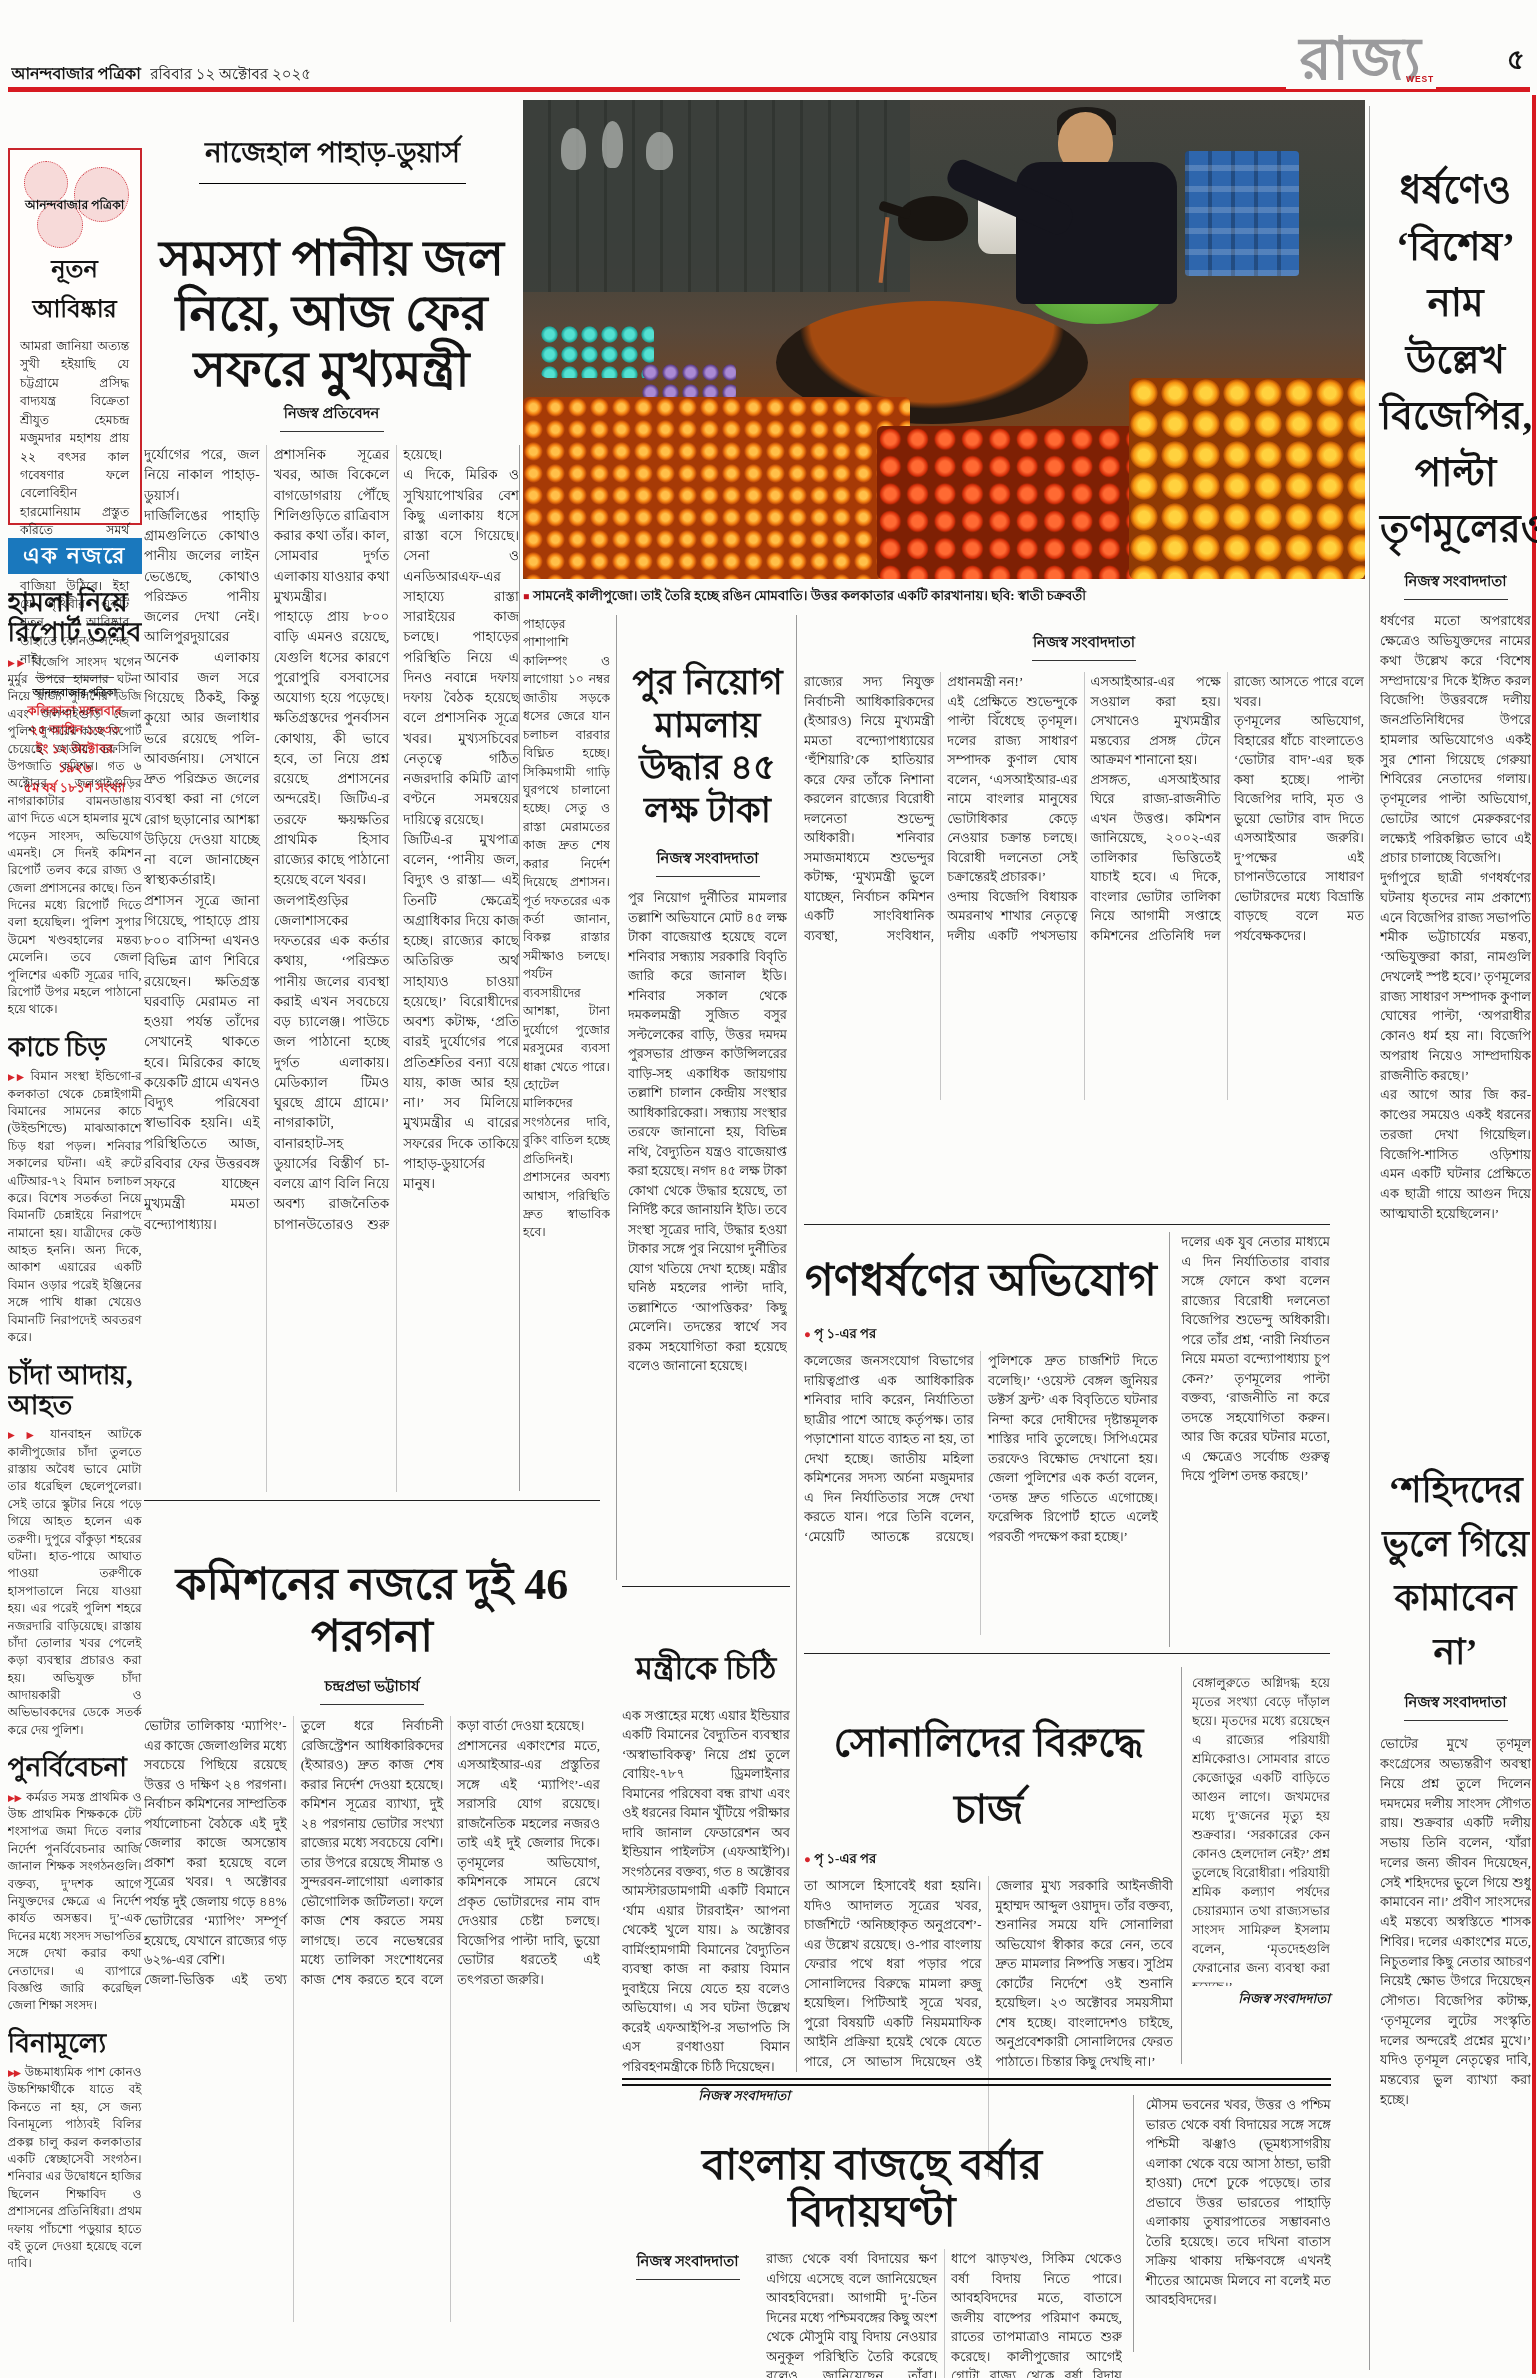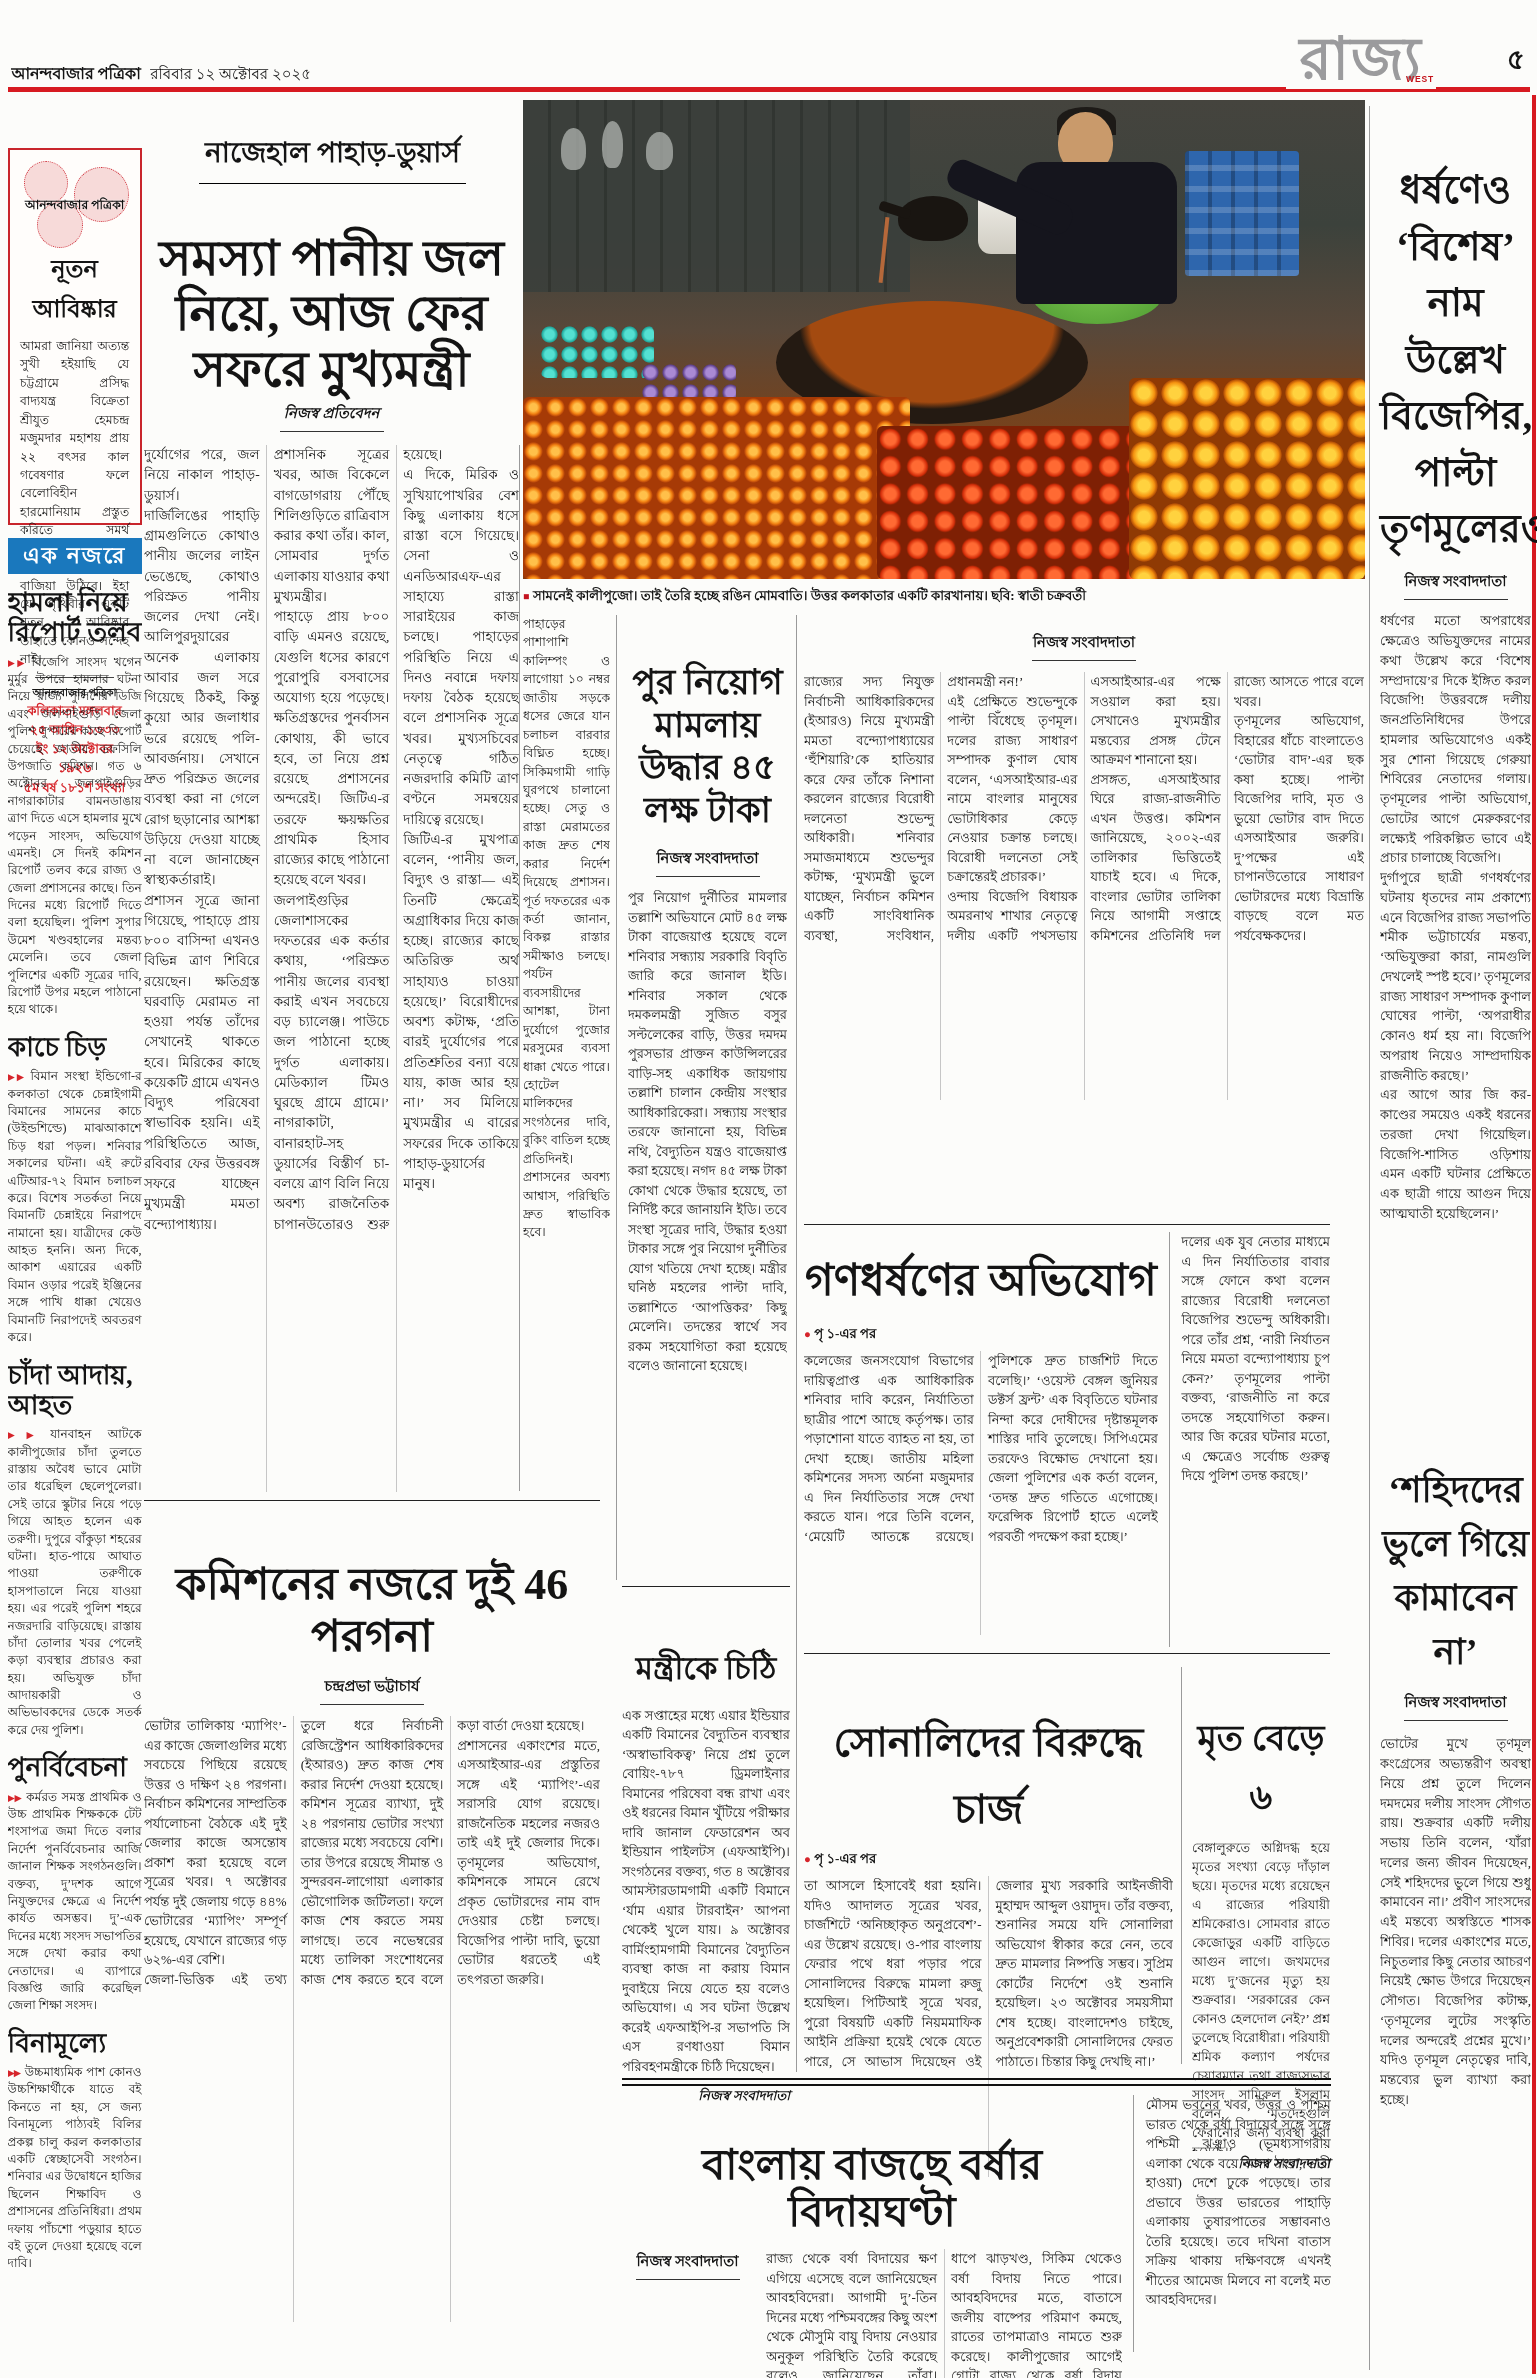--- a/index.html
+++ b/index.html
@@ -134,21 +134,21 @@
     <div class="brief">
       <div class="bt">বিনামূল্যে</div>
       <div class="bb j"><span class="mark">▶▶</span><span>উচ্চমাধ্যমিক পাশ কোনও উচ্চশিক্ষার্থীকে যাতে বই কিনতে না হয়, সে জন্য বিনামূল্যে পাঠ্যবই বিলির প্রকল্প চালু করল কলকাতার একটি স্বেচ্ছাসেবী সংগঠন। শনিবার এর উদ্বোধনে হাজির ছিলেন শিক্ষাবিদ ও প্রশাসনের প্রতিনিধিরা। প্রথম দফায় পাঁচশো পড়ুয়ার হাতে বই তুলে দেওয়া হয়েছে বলে দাবি।</span></div>
     </div>
   </div>
 
   <div class="abs kicker" style="left:144px;top:131px;width:377px;">
     <span>নাজেহাল পাহাড়-ডুয়ার্স</span>
   </div>
   <div class="abs headline" style="left:142px;top:184px;width:379px;font-size:49px;line-height:1.13;">সমস্যা পানীয় জল নিয়ে, আজ ফের সফরে মুখ্যমন্ত্রী</div>
-  <div class="abs byline" style="left:142px;top:401px;width:379px;font-style:italic;">নিজস্ব প্রতিবেদন</div>
+  <div class="abs byline" style="left:142px;top:401px;width:379px;">নিজস্ব প্রতিবেদন</div>
   <div class="abs body j cols3 pre clip" style="left:144px;top:445px;width:375px;height:1047px;">দুর্যোগের পরে, জল নিয়ে নাকাল পাহাড়-ডুয়ার্স।
 দার্জিলিঙের পাহাড়ি গ্রামগুলিতে কোথাও পানীয় জলের লাইন ভেঙেছে, কোথাও পরিস্রুত পানীয় জলের দেখা নেই। আলিপুরদুয়ারের অনেক এলাকায় আবার জল সরে গিয়েছে ঠিকই, কিন্তু কুয়ো আর জলাধার ভরে রয়েছে পলি-আবর্জনায়। সেখানে দ্রুত পরিস্রুত জলের ব্যবস্থা করা না গেলে রোগ ছড়ানোর আশঙ্কা উড়িয়ে দেওয়া যাচ্ছে না বলে জানাচ্ছেন স্বাস্থ্যকর্তারাই।
 প্রশাসন সূত্রে জানা গিয়েছে, পাহাড়ে প্রায় ৮০০ বাসিন্দা এখনও বিভিন্ন ত্রাণ শিবিরে রয়েছেন। ক্ষতিগ্রস্ত ঘরবাড়ি মেরামত না হওয়া পর্যন্ত তাঁদের সেখানেই থাকতে হবে। মিরিকের কাছে কয়েকটি গ্রামে এখনও বিদ্যুৎ পরিষেবা স্বাভাবিক হয়নি। এই পরিস্থিতিতে আজ, রবিবার ফের উত্তরবঙ্গ সফরে যাচ্ছেন মুখ্যমন্ত্রী মমতা বন্দ্যোপাধ্যায়। প্রশাসনিক সূত্রের খবর, আজ বিকেলে বাগডোগরায় পৌঁছে শিলিগুড়িতে রাত্রিবাস করার কথা তাঁর। কাল, সোমবার দুর্গত এলাকায় যাওয়ার কথা মুখ্যমন্ত্রীর।
 পাহাড়ে প্রায় ৮০০ বাড়ি এমনও রয়েছে, যেগুলি ধসের কারণে পুরোপুরি বসবাসের অযোগ্য হয়ে পড়েছে। ক্ষতিগ্রস্তদের পুনর্বাসন কোথায়, কী ভাবে হবে, তা নিয়ে প্রশ্ন রয়েছে প্রশাসনের অন্দরেই। জিটিএ-র তরফে ক্ষয়ক্ষতির প্রাথমিক হিসাব রাজ্যের কাছে পাঠানো হয়েছে বলে খবর।
 জলপাইগুড়ির জেলাশাসকের দফতরের এক কর্তার কথায়, ‘পরিস্রুত পানীয় জলের ব্যবস্থা করাই এখন সবচেয়ে বড় চ্যালেঞ্জ। পাউচে জল পাঠানো হচ্ছে দুর্গত এলাকায়। মেডিক্যাল টিমও ঘুরছে গ্রামে গ্রামে।’ নাগরাকাটা, বানারহাট-সহ ডুয়ার্সের বিস্তীর্ণ চা-বলয়ে ত্রাণ বিলি নিয়ে অবশ্য রাজনৈতিক চাপানউতোরও শুরু হয়েছে।
 এ দিকে, মিরিক ও সুখিয়াপোখরির বেশ কিছু এলাকায় ধসে রাস্তা বসে গিয়েছে। সেনা ও এনডিআরএফ-এর সাহায্যে রাস্তা সারাইয়ের কাজ চলছে। পাহাড়ের পরিস্থিতি নিয়ে এ দিনও নবান্নে দফায় দফায় বৈঠক হয়েছে বলে প্রশাসনিক সূত্রে খবর। মুখ্যসচিবের নেতৃত্বে গঠিত নজরদারি কমিটি ত্রাণ বণ্টনে সমন্বয়ের দায়িত্বে রয়েছে।
 জিটিএ-র মুখপাত্র বলেন, ‘পানীয় জল, বিদ্যুৎ ও রাস্তা— এই তিনটি ক্ষেত্রেই অগ্রাধিকার দিয়ে কাজ হচ্ছে। রাজ্যের কাছে অতিরিক্ত অর্থ সাহায্যও চাওয়া হয়েছে।’ বিরোধীদের অবশ্য কটাক্ষ, ‘প্রতি বারই দুর্যোগের পরে প্রতিশ্রুতির বন্যা বয়ে যায়, কাজ আর হয় না।’ সব মিলিয়ে মুখ্যমন্ত্রীর এ বারের সফরের দিকে তাকিয়ে পাহাড়-ডুয়ার্সের মানুষ।</div>
   <div class="abs j pre clip" style="left:523px;top:615px;width:87px;height:871px;font-size:12.3px;line-height:1.5;">পাহাড়ের পাশাপাশি কালিম্পং ও লাগোয়া ১০ নম্বর জাতীয় সড়কে ধসের জেরে যান চলাচল বারবার বিঘ্নিত হচ্ছে। সিকিমগামী গাড়ি ঘুরপথে চালানো হচ্ছে। সেতু ও রাস্তা মেরামতের কাজ দ্রুত শেষ করার নির্দেশ দিয়েছে প্রশাসন। পূর্ত দফতরের এক কর্তা জানান, বিকল্প রাস্তার সমীক্ষাও চলছে। পর্যটন ব্যবসায়ীদের আশঙ্কা, টানা দুর্যোগে পুজোর মরসুমের ব্যবসা ধাক্কা খেতে পারে। হোটেল মালিকদের সংগঠনের দাবি, বুকিং বাতিল হচ্ছে প্রতিদিনই। প্রশাসনের অবশ্য আশ্বাস, পরিস্থিতি দ্রুত স্বাভাবিক হবে।</div>
 
   <div class="abs photo" style="left:523px;top:100px;width:842px;height:479px;">
@@ -215,21 +215,20 @@
   </div>
   <div class="abs hline" style="left:804px;top:1653px;width:526px;"></div>
 
   <div class="abs" style="left:804px;top:1664px;width:369px;">
     <div class="headline" style="font-size:40px;">সোনালিদের বিরুদ্ধে চার্জ</div>
     <div class="contmark"><span class="dot">●</span> <span>পৃ ১-এর পর</span></div>
     <div class="j cols2 clip" style="height:301px;font-size:13px;line-height:1.5;">তা আসলে হিসাবেই ধরা হয়নি। যদিও আদালত সূত্রের খবর, চার্জশিটে ‘অনিচ্ছাকৃত অনুপ্রবেশ’-এর উল্লেখ রয়েছে। ও-পার বাংলায় ফেরার পথে ধরা পড়ার পরে সোনালিদের বিরুদ্ধে মামলা রুজু হয়েছিল। পিটিআই সূত্রে খবর, পুরো বিষয়টি একটি নিয়মমাফিক আইনি প্রক্রিয়া হয়েই থেকে যেতে পারে, সে আভাস দিয়েছেন ওই জেলার মুখ্য সরকারি আইনজীবী মুহাম্মদ আব্দুল ওয়াদুদ। তাঁর বক্তব্য, শুনানির সময়ে যদি সোনালিরা অভিযোগ স্বীকার করে নেন, তবে দ্রুত মামলার নিষ্পত্তি সম্ভব। সুপ্রিম কোর্টের নির্দেশে ওই শুনানি হয়েছিল। ২৩ অক্টোবর সময়সীমা শেষ হচ্ছে। বাংলাদেশও চাইছে, অনুপ্রবেশকারী সোনালিদের ফেরত পাঠাতে। চিন্তার কিছু দেখছি না।’</div>
   </div>
   <div class="abs vrule" style="left:1181px;top:1667px;height:397px;"></div>
   <div class="abs" style="left:1192px;top:1664px;width:138px;">
-    <div class="headline" style="font-size:35px;">মৃত বেড়ে ৬</div>
     <div class="j clip" style="margin-top:9.5px;height:312px;font-size:12.7px;line-height:1.5;">বেঙ্গালুরুতে অগ্নিদগ্ধ হয়ে মৃতের সংখ্যা বেড়ে দাঁড়াল ছয়ে। মৃতদের মধ্যে রয়েছেন এ রাজ্যের পরিযায়ী শ্রমিকেরাও। সোমবার রাতে কেজোড়ুর একটি বাড়িতে আগুন লাগে। জখমদের মধ্যে দু’জনের মৃত্যু হয় শুক্রবার। ‘সরকারের কেন কোনও হেলদোল নেই?’ প্রশ্ন তুলেছে বিরোধীরা। পরিযায়ী শ্রমিক কল্যাণ পর্ষদের চেয়ারম্যান তথা রাজ্যসভার সাংসদ সামিরুল ইসলাম বলেন, ‘মৃতদেহগুলি ফেরানোর জন্য ব্যবস্থা করা হয়েছে।’</div>
     <div class="sig">নিজস্ব সংবাদদাতা</div>
   </div>
 
   <div class="abs dbl" style="left:622px;top:2078px;width:709px;"></div>
   <div class="abs" style="left:622px;top:2095px;width:709px;display:flex;">
     <div style="width:500px;">
       <div class="headline" style="font-size:42px;line-height:1.12;">বাংলায় বাজছে বর্ষার বিদায়ঘণ্টা</div>
       <div style="display:flex;margin-top:13.2px;">
         <div class="byline" style="width:131px;flex:none;">নিজস্ব সংবাদদাতা</div>

